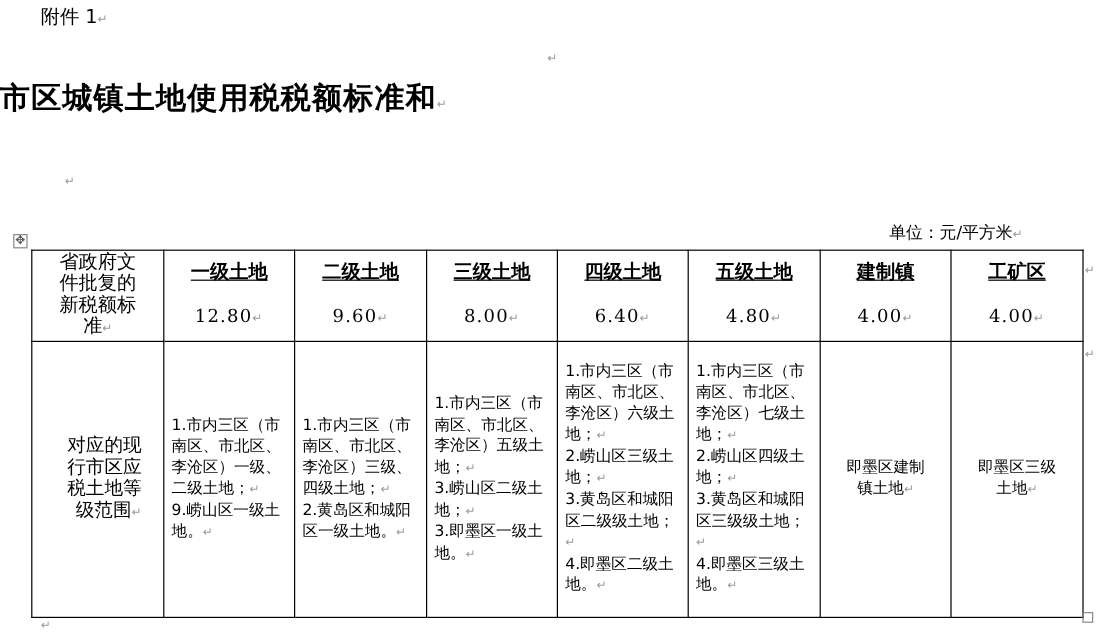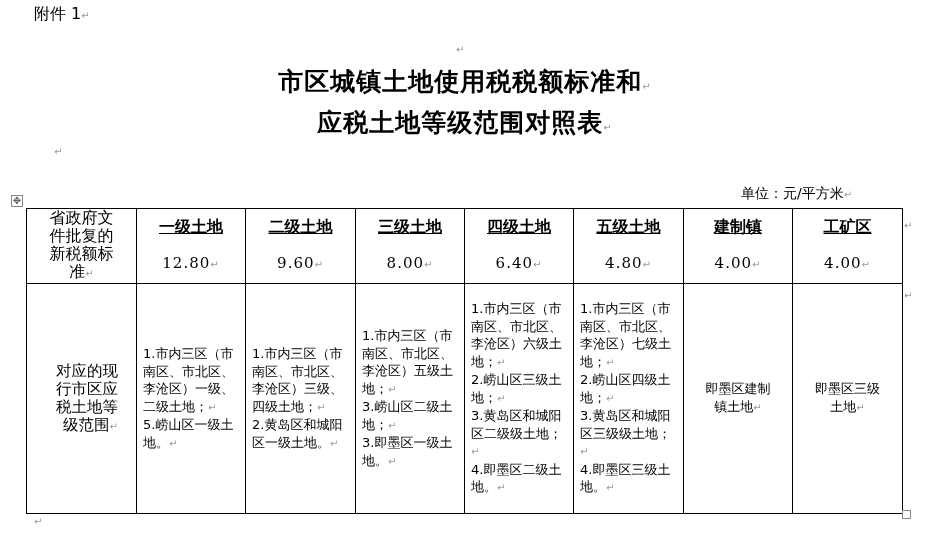--- a/index.html
+++ b/index.html
@@ -4,21 +4,21 @@
 <style>
   html, body { margin: 0; padding: 0; background: #ffffff; }
   body {
     width: 930px; height: 536px; position: relative; overflow: hidden;
     font-family: "DejaVu Sans", "Liberation Sans", sans-serif; color: #000;
   }
   .pm { color: #9a9a9a; font-size: 10px; font-family: "DejaVu Sans", sans-serif; font-weight: normal; }
   .abs { position: absolute; }
   #attach { left: 34px; top: 4px; font-size: 16px; }
   #mark1 { left: 456px; top: 44px; }
-  #title { left: 0; width: 930px; top: 64px; text-align: center; font-family: "DejaVu Serif", "Liberation Serif", serif; font-weight: bold; font-size: 25px; line-height: 36px; letter-spacing: 1px; }
+  #title { left: 0; width: 930px; top: 64px; text-align: left; font-family: "DejaVu Serif", "Liberation Serif", serif; font-weight: bold; font-size: 25px; line-height: 36px; letter-spacing: 1px; }
   #mark2 { left: 54px; top: 146px; }
   #unit { left: 741px; top: 185px; font-size: 14px; }
   #move-handle { left: 11px; top: 195px; width: 10px; height: 10px; border: 1px solid #888; font-size: 10px; line-height: 10px; text-align: center; color: #555; }
   #resize-handle { left: 902px; top: 510px; width: 7px; height: 7px; border: 1px solid #888; }
   #tbl { position: absolute; left: 26px; top: 208px; border-collapse: collapse; table-layout: fixed; }
   #tbl td { border: 1.5px solid #000; padding: 0 18px; vertical-align: middle; }
   .hdr-row td { height: 66px; text-align: center; }
   .body-row td { height: 229px; }
   .h-label { font-size: 16px; line-height: 18px; }
   .h-name { font-size: 16px; line-height: 20px; font-weight: bold; text-decoration: underline; }
@@ -30,21 +30,20 @@
   #mark-bottom { left: 34px; top: 516px; }
 </style>
 </head>
 <body>
 
 <div id="attach" class="abs"><span>附件 1</span><span class="pm">↵</span></div>
 <div id="mark1" class="abs pm">↵</div>
 
 <div id="title" class="abs">
   <div><span>市区城镇土地使用税税额标准和</span><span class="pm">↵</span></div>
-  <div><span>应税土地等级范围对照表</span><span class="pm">↵</span></div>
 </div>
 
 <div id="mark2" class="abs pm">↵</div>
 <div id="unit" class="abs"><span>单位：元/平方米</span><span class="pm">↵</span></div>
 
 <div id="move-handle" class="abs">✥</div>
 
 <table id="tbl">
   <colgroup>
     <col style="width:110px">
@@ -85,21 +84,21 @@
         </td>
     <td>
           <div class="h-name">工矿区</div>
           <div class="h-val"><span>4.00</span><span class="pm">↵</span></div>
         </td>
   </tr>
   <tr class="body-row">
     <td class="b-label"><span>对应的现行市区应税土地等级范围</span><span class="pm">↵</span></td>
     <td class="b-text">
       <div><span>1.市内三区（市南区、市北区、李沧区）一级、二级土地；</span><span class="pm">↵</span></div>
-      <div><span>5.崂山区一级土地。</span><span class="pm">↵</span></div>
+      <div><span>9.崂山区一级土地。</span><span class="pm">↵</span></div>
     </td>
     <td class="b-text">
       <div><span>1.市内三区（市南区、市北区、李沧区）三级、四级土地；</span><span class="pm">↵</span></div>
       <div><span>2.黄岛区和城阳区一级土地。</span><span class="pm">↵</span></div>
     </td>
     <td class="b-text">
       <div><span>1.市内三区（市南区、市北区、李沧区）五级土地；</span><span class="pm">↵</span></div>
       <div><span>3.崂山区二级土地；</span><span class="pm">↵</span></div>
       <div><span>3.即墨区一级土地。</span><span class="pm">↵</span></div>
     </td>

